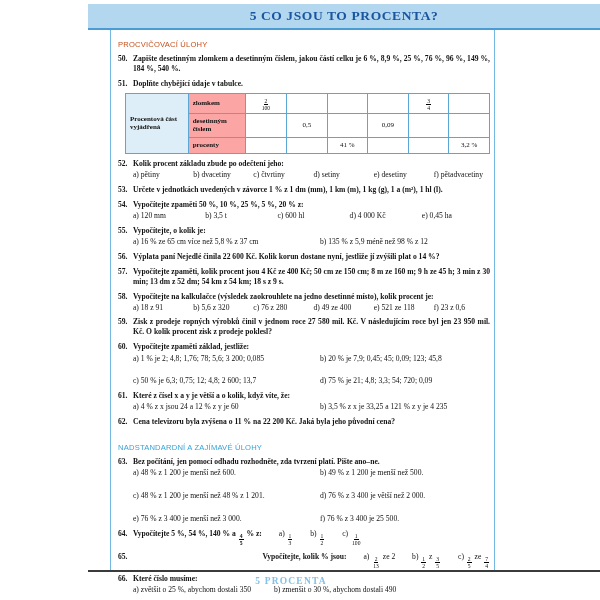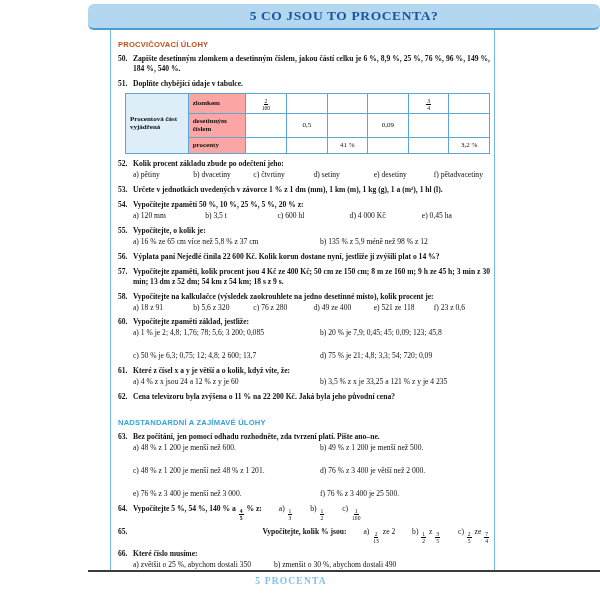--- a/index.html
+++ b/index.html
@@ -4,38 +4,38 @@
 <style>
   html,body{margin:0;padding:0;}
   body{
     width:600px;height:600px;position:relative;background:#fff;
     font-family:"Liberation Serif", serif;color:#111;overflow:hidden;
   }
   
   .header-band{
     position:absolute;left:88px;right:0;top:4px;height:24px;
     background:#b3d7ef;border-bottom:2px solid #4a9cd2;
-    display:flex;align-items:center;justify-content:center;border-radius:6px;
+    display:flex;align-items:center;justify-content:center;
   }
   .header-title{
     color:#1a56a0;font-weight:bold;font-size:13.5px;letter-spacing:.6px;
   }
   .frame-left{position:absolute;left:110px;top:30px;width:1px;height:540px;background:#74b8e4;}
   .frame-right{position:absolute;left:494px;top:30px;width:1px;height:540px;background:#74b8e4;}
   .footer-line{position:absolute;left:88px;right:0;top:570px;height:1.5px;background:#3b3b3b;}
   .footer-label{
     position:absolute;top:576px;left:88px;width:406px;text-align:center;
     color:#84c1e8;font-weight:bold;font-size:9.5px;letter-spacing:1.2px;
   }
   .page-num{position:absolute;top:607px;left:549px;font-size:9.5px;color:#1c1c1c;}
 
   
   .content{position:absolute;left:118px;top:35px;width:372px;}
   .sec-title{
-    font-family:"Liberation Sans", sans-serif;font-weight:bold;
+    font-family:"Liberation Sans", sans-serif;font-weight:normal;
     font-size:7.6px;letter-spacing:.2px;margin:5px 0 2px 0;
   }
   .sec-orange{color:#c6511d;}
   .sec-cyan{color:#35a2d8;margin-top:16px;}
   .problem{display:flex;margin-top:5px;font-size:7.6px;line-height:1.32;}
   .pnum{flex:none;width:15px;font-weight:bold;}
   .ptext{flex:1;font-weight:bold;text-align:justify;}
   .opts{
     display:grid;padding-left:15px;margin-top:1px;font-size:7.6px;
     line-height:1.3;row-gap:2px;column-gap:4px;
@@ -193,20 +193,24 @@
   </div>
   <div class="opts cols-6">
     <span>a) 18 z 91</span>
     <span>b) 5,6 z 320</span>
     <span>c) 76 z 280</span>
     <span>d) 49 ze 400</span>
     <span>e) 521 ze 118</span>
     <span>f) 23 z 0,6</span>
   </div>
 
+  <div class="problem">
+    <span class="pnum">59.</span>
+    <div class="ptext">Zisk z prodeje ropných výrobků činil v jednom roce 27 580 mil. Kč. V následujícím roce byl jen 23 950 mil. Kč. O kolik procent zisk z prodeje poklesl?</div>
+  </div>
 
   <div class="problem">
     <span class="pnum">60.</span>
     <div class="ptext">Vypočítejte zpaměti základ, jestliže:</div>
   </div>
   <div class="opts cols-2">
     <span>a) 1 % je 2; 4,8; 1,76; 78; 5,6; 3 200; 0,085</span>
     <span>b) 20 % je 7,9; 0,45; 45; 0,09; 123; 45,8</span>
     <span>c) 50 % je 6,3; 0,75; 12; 4,8; 2 600; 13,7</span>
     <span>d) 75 % je 21; 4,8; 3,3; 54; 720; 0,09</span>

